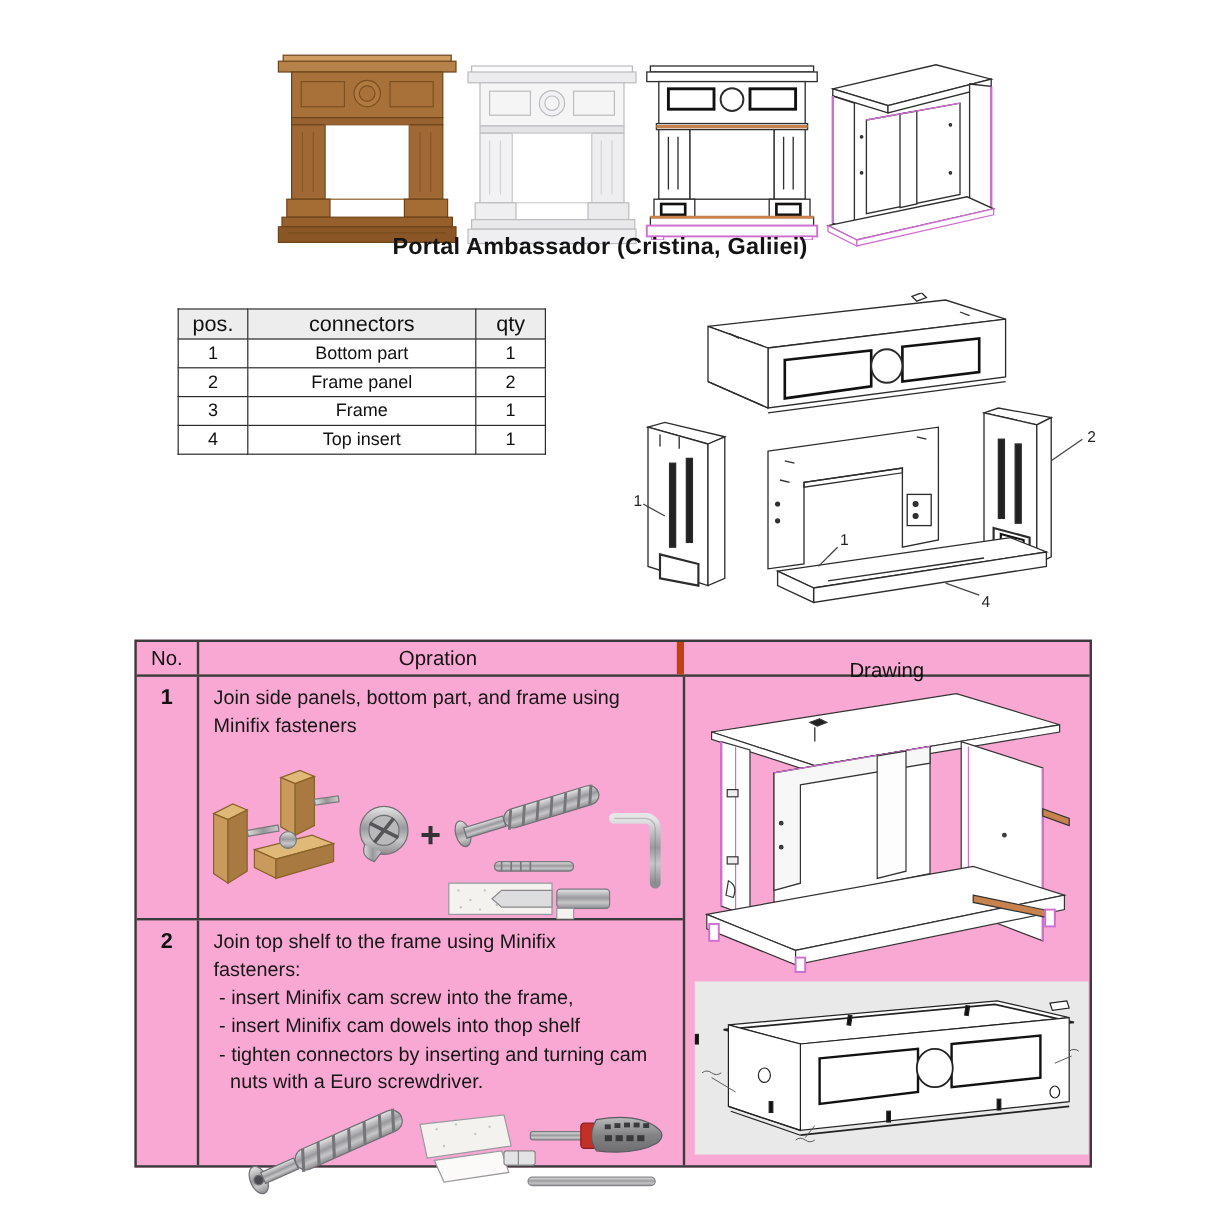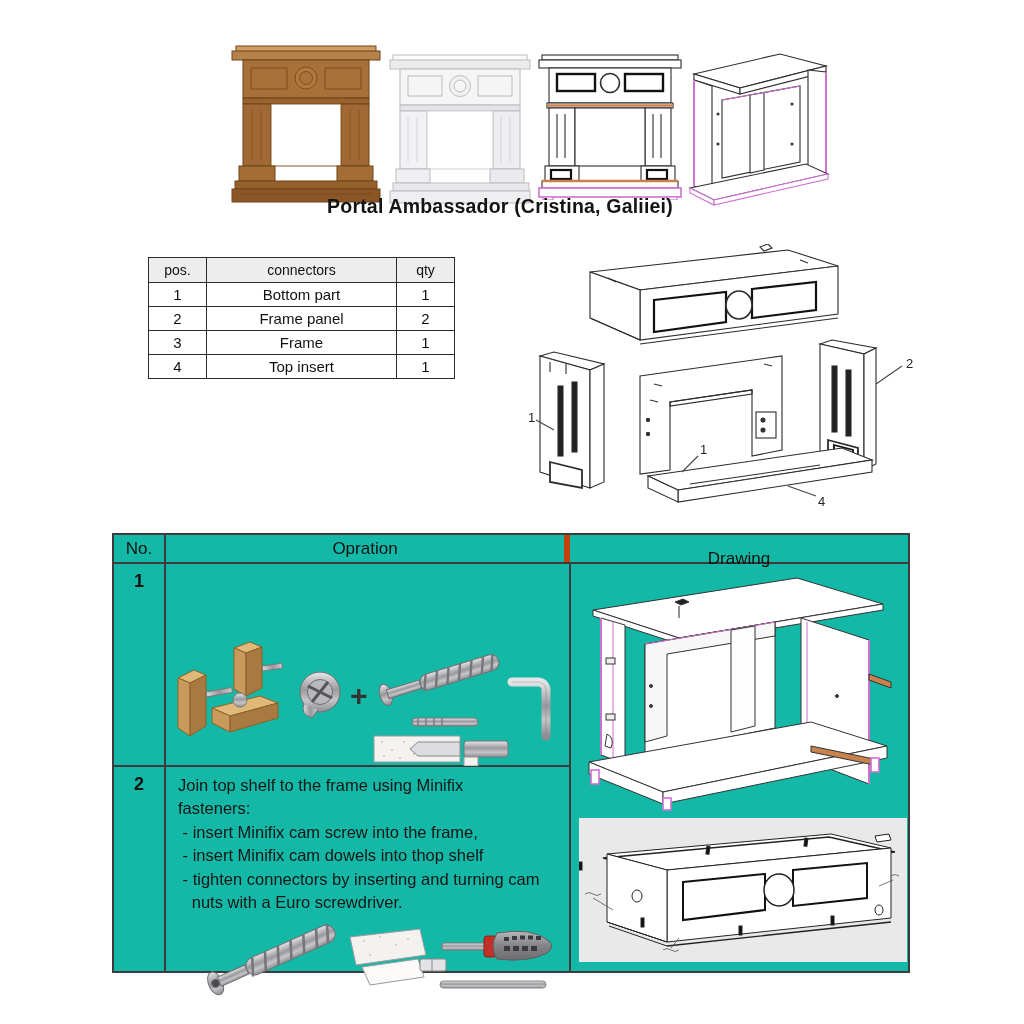--- a/index.html
+++ b/index.html
@@ -12,26 +12,26 @@
   .doc-title{
     left:240px;top:195px;width:520px;text-align:center;
     font-size:19.5px;font-weight:bold;letter-spacing:.2px;color:#141414;
   }
   
   .parts-table{left:148px;top:257px;border-collapse:collapse;}
   .parts-table td{
     border:1.5px solid #2b2b2b;text-align:center;vertical-align:middle;
     font-size:15px;padding:1px 4px;height:21px;color:#111;
   }
-  .parts-table .hd td{background:#ededed;font-size:14px;height:22px;}
+  .parts-table .hd td{background:#ededed;font-size:18px;height:22px;}
   .col-pos{width:49px;} .col-desc{width:181px;} .col-qty{width:49px;}
   
   .steps-table{
     left:112px;top:533px;width:798px;height:440px;
-    border:2px solid #3c3c3c;box-sizing:border-box;background:#14b8a6;
+    border:2px solid #3c3c3c;box-sizing:border-box;background:#f9a8d4;
   }
   .steps-header{display:flex;height:29px;border-bottom:2px solid #3c3c3c;box-sizing:border-box;}
   .steps-header .h-no{width:52px;border-right:2px solid #3c3c3c;}
   .steps-header .h-op{width:404px;border-right:6px solid #c2410c;}
   .steps-header .h-dr{flex:1;margin-top:21px;}
   .steps-header div{
     display:flex;align-items:center;justify-content:center;
     font-size:17px;color:#111;box-sizing:border-box;
   }
   .steps-body{display:flex;height:407px;}
@@ -280,20 +280,22 @@
     <div class="h-no">No.</div>
     <div class="h-op">Opration</div>
     <div class="h-dr">Drawing</div>
   </div>
   <div class="steps-body">
     <div class="steps-left">
 
       <div class="step-row step-row-1">
         <div class="cell-no">1</div>
         <div class="cell-op">
+          <div class="op-text">Join side panels, bottom part, and frame using
+Minifix fasteners</div>
 
           <svg class="hw1" viewBox="0 0 392 132">
 
             <g stroke="#8a6228" stroke-width="1">
               <polygon points="10,44 26,36 38,41 22,49" fill="#e0b878"></polygon>
               <polygon points="10,44 22,49 22,102 10,94" fill="#c99a5b"></polygon>
               <polygon points="22,49 38,41 38,92 22,102" fill="#a87a42"></polygon>
               <polygon points="66,14 82,8 94,13 78,19" fill="#e0b878"></polygon>
               <polygon points="66,14 78,19 78,62 66,55" fill="#c99a5b"></polygon>
               <polygon points="78,19 94,13 94,54 78,62" fill="#a87a42"></polygon>

